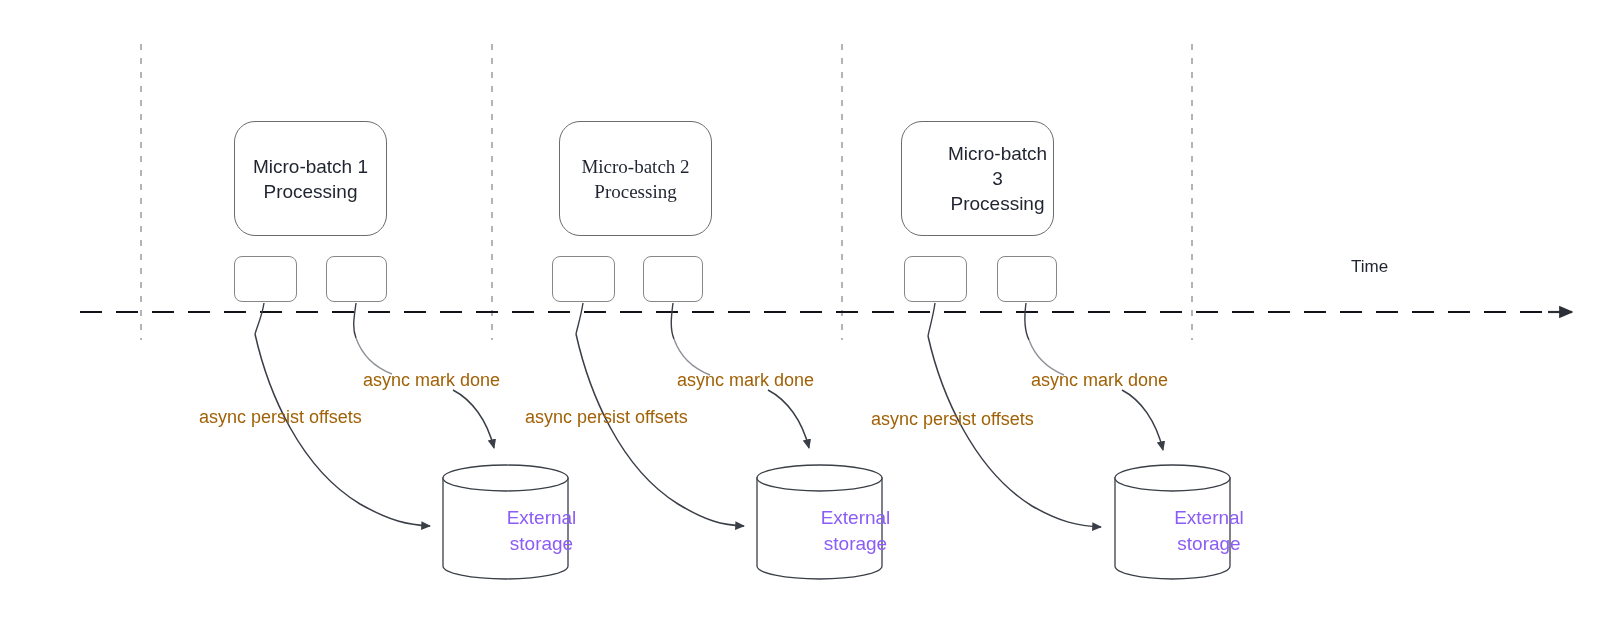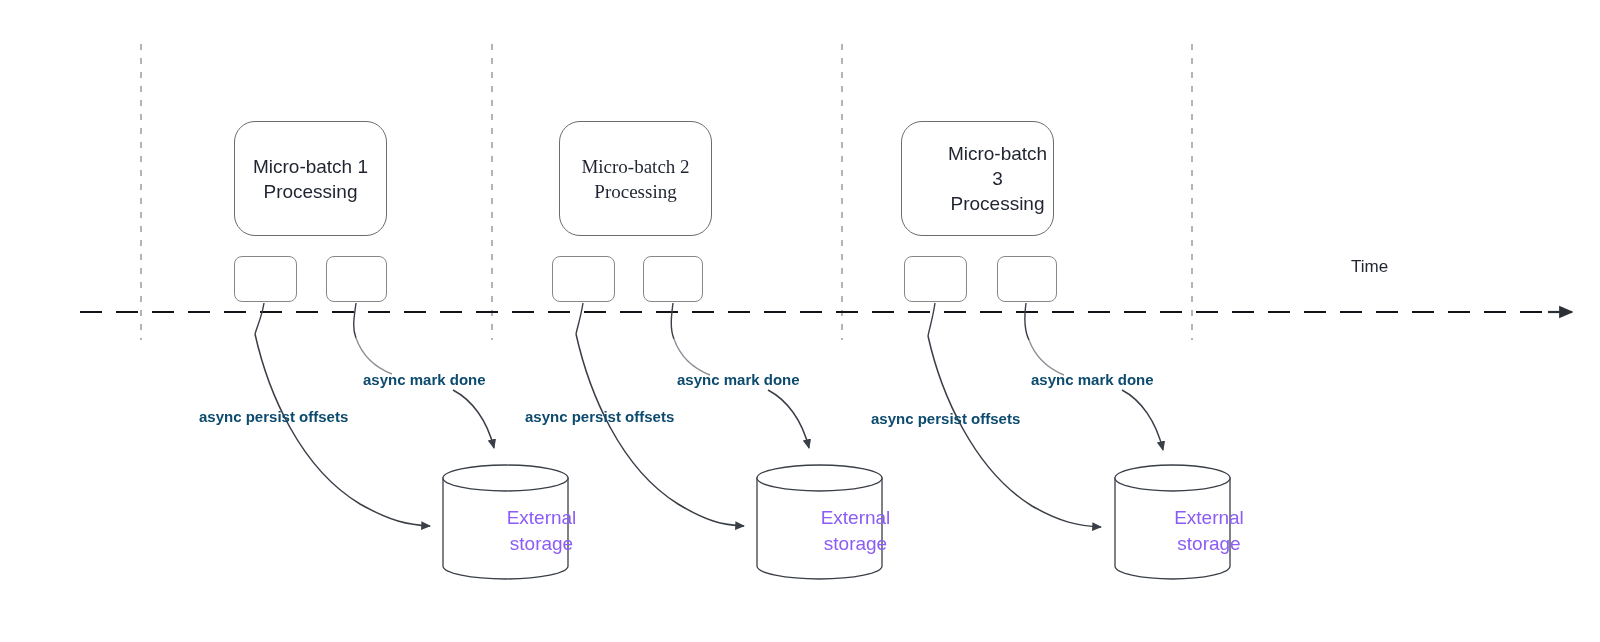--- a/index.html
+++ b/index.html
@@ -50,23 +50,23 @@
     text-align: center;
     color: #8b5cf6;
     font-size: 19px;
     line-height: 26px;
     white-space: pre-line;
     pointer-events: none;
     padding-left: 36px;
   }
   .edge-label {
     position: absolute;
-    color: #0c4a6e;
-    font-size: 15px;
-    font-weight: bold;
+    color: #a16207;
+    font-size: 18px;
+    font-weight: normal;
     line-height: 16px;
     white-space: nowrap;
   }
   .axis-label {
     position: absolute;
     color: #1f2430;
     font-size: 17px;
     line-height: 20px;
     white-space: nowrap;
   }

